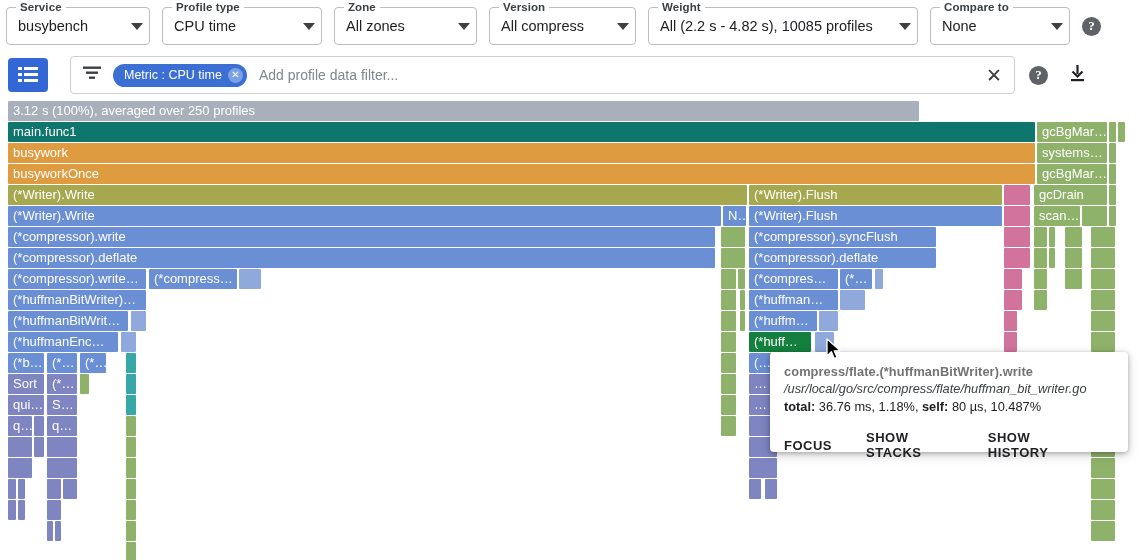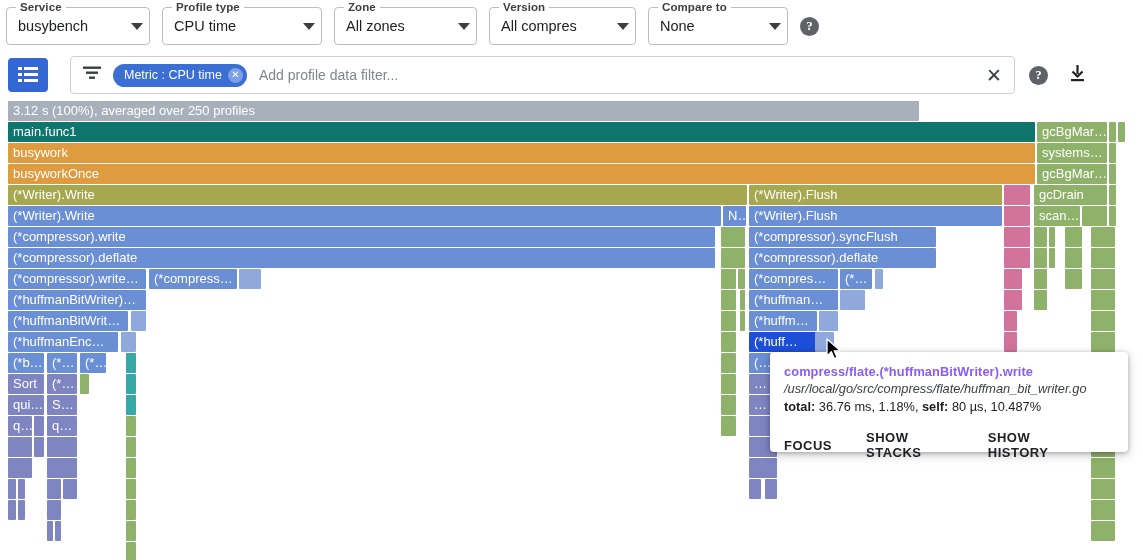--- a/index.html
+++ b/index.html
@@ -146,21 +146,21 @@
   #tooltip {
     position: absolute;
     left: 770px; top: 352px;
     width: 358px; height: 100px;
     background: #ffffff;
     border-radius: 4px;
     box-shadow: 0 1px 4px rgba(0,0,0,.25), 0 3px 11px rgba(0,0,0,.20);
     padding: 12px 14px 0 14px;
   }
   #tt-name {
-    font-size: 12.8px; font-weight: 700; color: #8b5cf6;
+    font-size: 12.8px; font-weight: 700; color: #737373;
     letter-spacing: .1px;
   }
   #tt-file {
     font-size: 12.8px; font-style: italic; color: #3c4043;
     margin-top: 2px;
   }
   #tt-stats {
     font-size: 12.8px; color: #202124; margin-top: 3px;
   }
   #tt-stats b { font-weight: 700; }
@@ -193,24 +193,29 @@
   </div>
 
   <div class="select-field" id="f-zone">
     <span class="legend">Zone</span>
     <span class="value">All zones</span>
     <span class="caret"></span>
   </div>
 
   <div class="select-field" id="f-version">
     <span class="legend">Version</span>
-    <span class="value">All compres</span>
-    <span class="caret"></span>
-  </div>
-
+    <span class="value">All compress</span>
+    <span class="caret"></span>
+  </div>
+
+  <div class="select-field" id="f-weight">
+    <span class="legend">Weight</span>
+    <span class="value">All (2.2 s - 4.82 s), 10085 profiles</span>
+    <span class="caret"></span>
+  </div>
 
   <div class="select-field" id="f-compare">
     <span class="legend">Compare to</span>
     <span class="value">None</span>
     <span class="caret"></span>
   </div>
 
   <div class="help-circle">?</div>
 </div>
 
@@ -322,21 +327,21 @@
       <div class="frame nolabel" style="left: 131px; top: 211px; width: 15px; background: rgb(143, 169, 221);"></div>
       <div class="frame nolabel" style="left: 721px; top: 211px; width: 15px; background: rgb(143, 178, 106);"></div>
       <div class="frame nolabel" style="left: 740px; top: 211px; width: 5px; background: rgb(143, 178, 106);"></div>
       <div class="frame" style="left: 749px; top: 211px; width: 68px; background: rgb(107, 143, 212);">(*huffm…</div>
       <div class="frame nolabel" style="left: 819px; top: 211px; width: 19px; background: rgb(143, 169, 221);"></div>
       <div class="frame nolabel" style="left: 1004px; top: 211px; width: 13px; background: rgb(209, 115, 155);"></div>
       <div class="frame nolabel" style="left: 1091px; top: 211px; width: 24px; background: rgb(143, 178, 106);"></div>
       <div class="frame" style="left: 8px; top: 232px; width: 110px; background: rgb(107, 143, 212);">(*huffmanEnc…</div>
       <div class="frame nolabel" style="left: 121px; top: 232px; width: 15px; background: rgb(143, 169, 221);"></div>
       <div class="frame nolabel" style="left: 721px; top: 232px; width: 15px; background: rgb(143, 178, 106);"></div>
-      <div class="frame" style="left: 749px; top: 232px; width: 79px; background: #1d4ed8;">(*huff…</div>
+      <div class="frame" style="left: 749px; top: 232px; width: 62px; background: #15803d;">(*huff…</div>
       <div class="frame nolabel" style="left: 815px; top: 232px; width: 19px; background: rgb(143, 169, 221);"></div>
       <div class="frame nolabel" style="left: 1004px; top: 232px; width: 13px; background: rgb(209, 115, 155);"></div>
       <div class="frame nolabel" style="left: 1091px; top: 232px; width: 24px; background: rgb(143, 178, 106);"></div>
       <div class="frame" style="left: 8px; top: 253px; width: 36px; background: rgb(107, 143, 212);">(*b…</div>
       <div class="frame" style="left: 47px; top: 253px; width: 30px; background: rgb(107, 143, 212);">(*…</div>
       <div class="frame" style="left: 80px; top: 253px; width: 26px; background: rgb(107, 143, 212);">(*…</div>
       <div class="frame nolabel" style="left: 126px; top: 253px; width: 10px; background: rgb(54, 168, 168);"></div>
       <div class="frame nolabel" style="left: 721px; top: 253px; width: 15px; background: rgb(143, 178, 106);"></div>
       <div class="frame" style="left: 749px; top: 253px; width: 40px; background: rgb(107, 143, 212);">(…</div>
       <div class="frame nolabel" style="left: 1004px; top: 253px; width: 8px; background: rgb(209, 115, 155);"></div>

